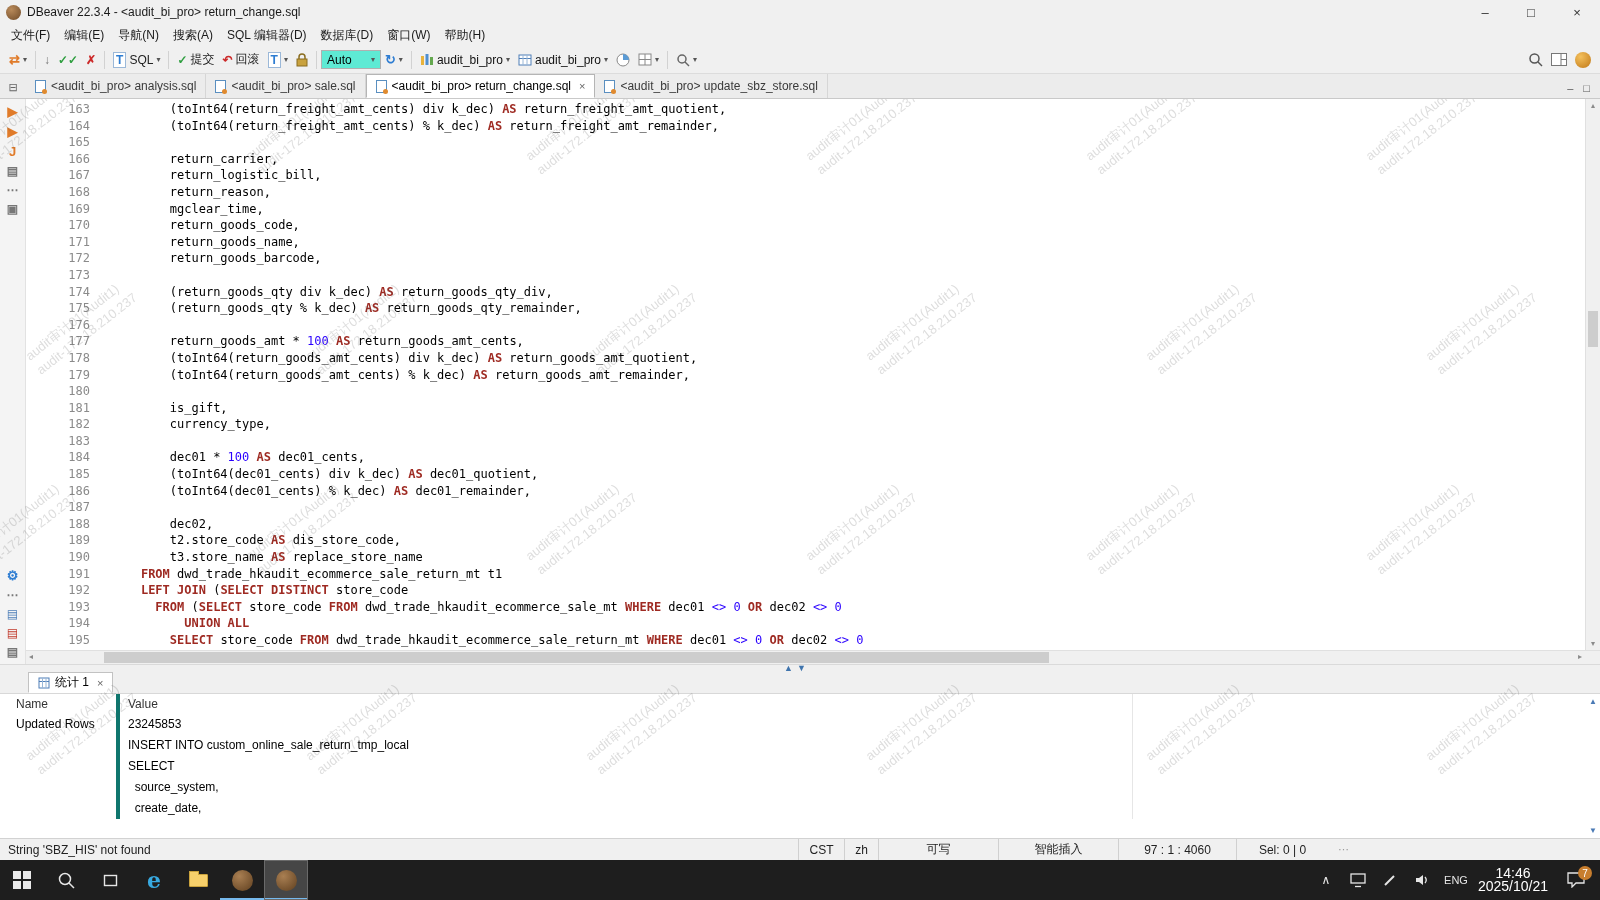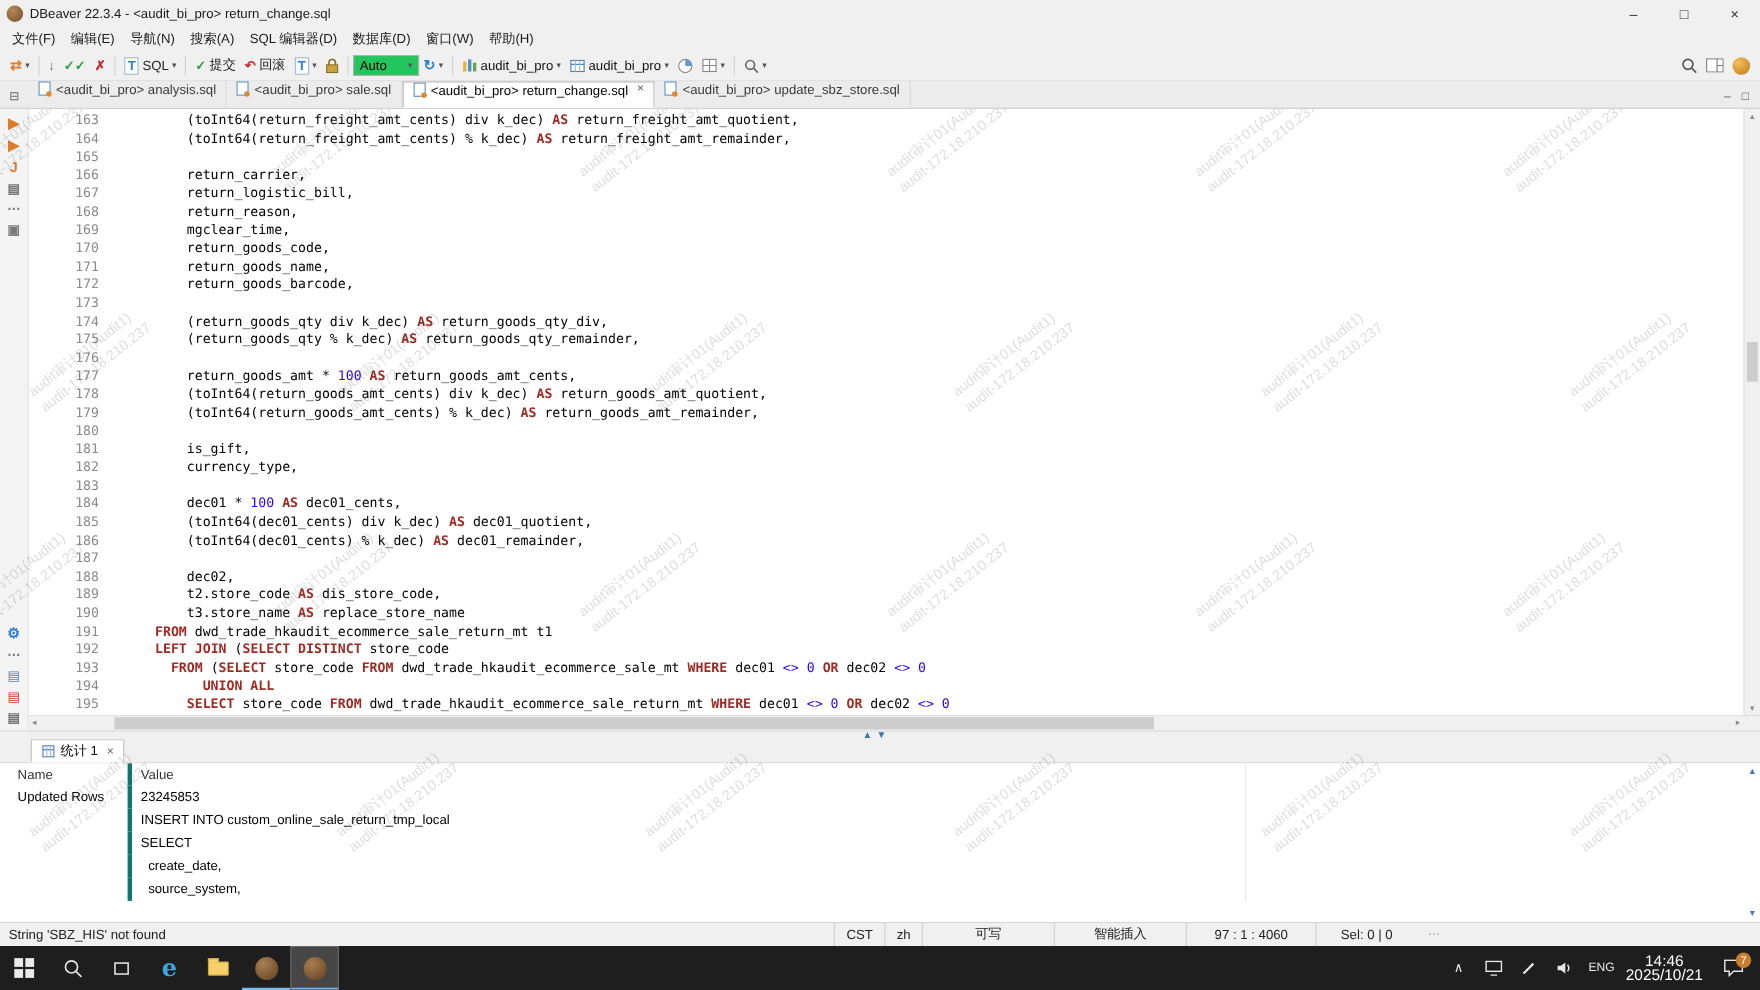--- a/index.html
+++ b/index.html
@@ -22,28 +22,28 @@
   .tb-btn{display:flex;align-items:center;gap:3px;padding:2px 4px;font-size:12px;color:#222;white-space:nowrap;}
   .tb-sep{width:1px;height:18px;background:#d2d2d2;margin:0 4px;}
   .caret{font-size:8px;color:#555;line-height:1;}
   .glyph-orange{color:#e07b2a;font-weight:bold;font-size:13px;}
   .glyph-gray{color:#777;font-weight:bold;font-size:12px;}
   .glyph-green{color:#2e9e3f;font-weight:bold;font-size:12px;}
   .glyph-red{color:#cc2a2a;font-weight:bold;font-size:12px;}
   .glyph-blue{color:#2e7dd2;font-weight:bold;font-size:13px;}
   .tx-letter{color:#2e7dd2;font-weight:bold;font-size:12px;border:1px solid #9bb8d8;padding:0 2px;background:#fff;}
   .bold-label{font-weight:normal;font-size:12px;color:#111;}
-  .auto-select{border:1px solid #b0b0b0;background:#22c55e;height:19px;display:flex;align-items:center;justify-content:space-between;padding:0 5px;width:60px;font-size:12px;}
+  .auto-select{border:1px solid #b0b0b0;background:#5eead4;height:19px;display:flex;align-items:center;justify-content:space-between;padding:0 5px;width:60px;font-size:12px;}
   .amber-ball{width:16px;height:16px;border-radius:50%;background:radial-gradient(circle at 35% 30%,#f4c05c,#c07818);}
 
   
   .tabbar{height:25px;display:flex;align-items:flex-end;background:#ececec;border-bottom:1px solid #c9c9c9;}
   .tabbar-corner{width:26px;text-align:center;font-size:11px;color:#666;padding-bottom:4px;}
   .tabstrip{display:flex;align-items:flex-end;height:100%;}
-  .tab{height:24px;display:flex;gap:5px;padding:0 9px;font-size:12px;color:#3a3a3a;background:#ececec;border-right:1px solid #d6d6d6;white-space:nowrap;}
+  .tab{height:24px;display:flex;align-items:center;gap:5px;padding:0 9px;font-size:12px;color:#3a3a3a;background:#ececec;border-right:1px solid #d6d6d6;white-space:nowrap;}
   .tab.active{background:#fff;border:1px solid #b5b5b5;border-bottom:1px solid #fff;color:#000;}
   .sqlfile-icon{width:11px;height:13px;background:#fff;border:1px solid #5a8fc0;position:relative;flex:0 0 auto;}
   .sqlfile-icon::after{content:"";position:absolute;right:-2px;bottom:-2px;width:5px;height:5px;background:#e08a2e;border-radius:50%;}
   .tab-close{color:#666;font-size:11px;margin-left:3px;}
   .tab-winbtns{display:flex;gap:10px;padding:0 10px 4px 0;color:#555;font-size:11px;}
 
   
   .main{height:565px;display:flex;background:#fff;position:relative;}
   .leftstrip{width:26px;background:#f4f4f4;border-right:1px solid #e2e2e2;display:flex;flex-direction:column;align-items:center;padding-top:6px;gap:7px;font-size:12px;}
   .strip-gap{flex:1;}
@@ -84,21 +84,21 @@
   .col-name{width:120px;border-right:4px solid #0f766e;flex:0 0 auto;padding-left:16px;}
   .col-value{width:1013px;border-right:1px solid #e6e6e6;flex:0 0 auto;}
   .stats-row{display:flex;height:21px;color:#000;}
   .panel-scroll{position:absolute;right:3px;font-size:8px;color:#4a7ab5;}
   .panel-scroll.up{top:3px;}
   .panel-scroll.down{bottom:3px;}
 
   
   .statusbar{height:22px;background:#f0f0f0;border-top:1px solid #d2d2d2;display:flex;align-items:center;font-size:12px;color:#222;}
   .sb-msg{width:758px;padding-left:8px;white-space:nowrap;}
-  .status-items{display:flex;height:100%;}
+  .status-items{display:flex;height:100%;margin-left:40px;}
   .sb-item{border-left:1px solid #d0d0d0;height:100%;display:flex;align-items:center;justify-content:center;padding:0 10px;white-space:nowrap;}
   .sb-grip{color:#9a9a9a;padding:0 10px;font-size:11px;}
 
   
   .taskbar{height:40px;background:#1e1e1e;display:flex;align-items:center;color:#e6e6e6;}
   .tb-item{width:44px;height:40px;display:flex;align-items:center;justify-content:center;flex:0 0 auto;position:relative;}
   .tb-item.running{box-shadow:inset 0 -2px 0 #76b9ed;}
   .tb-item.active{background:#464646;box-shadow:inset 0 0 0 1px #6a6a6a, inset 0 -2px 0 #76b9ed;}
   .winlogo{display:grid;grid-template-columns:8px 8px;grid-template-rows:8px 8px;gap:2px;}
   .winlogo span{background:#eaeaea;}
@@ -381,25 +381,25 @@
           <div class="stats-row">
             <div class="cell col-name"></div>
             <div class="cell col-value">INSERT INTO custom_online_sale_return_tmp_local</div>
           </div>
           <div class="stats-row">
             <div class="cell col-name"></div>
             <div class="cell col-value">SELECT</div>
           </div>
           <div class="stats-row">
             <div class="cell col-name"></div>
-            <div class="cell col-value">  create_date,</div>
+            <div class="cell col-value">  source_system,</div>
           </div>
           <div class="stats-row">
             <div class="cell col-name"></div>
-            <div class="cell col-value">  source_system,</div>
+            <div class="cell col-value">  create_date,</div>
           </div>
         </div>
       <span class="panel-scroll up">▲</span>
       <span class="panel-scroll down">▼</span>
     </div>
   </div>
 
   <div class="statusbar">
     <span class="sb-msg">String 'SBZ_HIS' not found</span>
     <div class="status-items">

